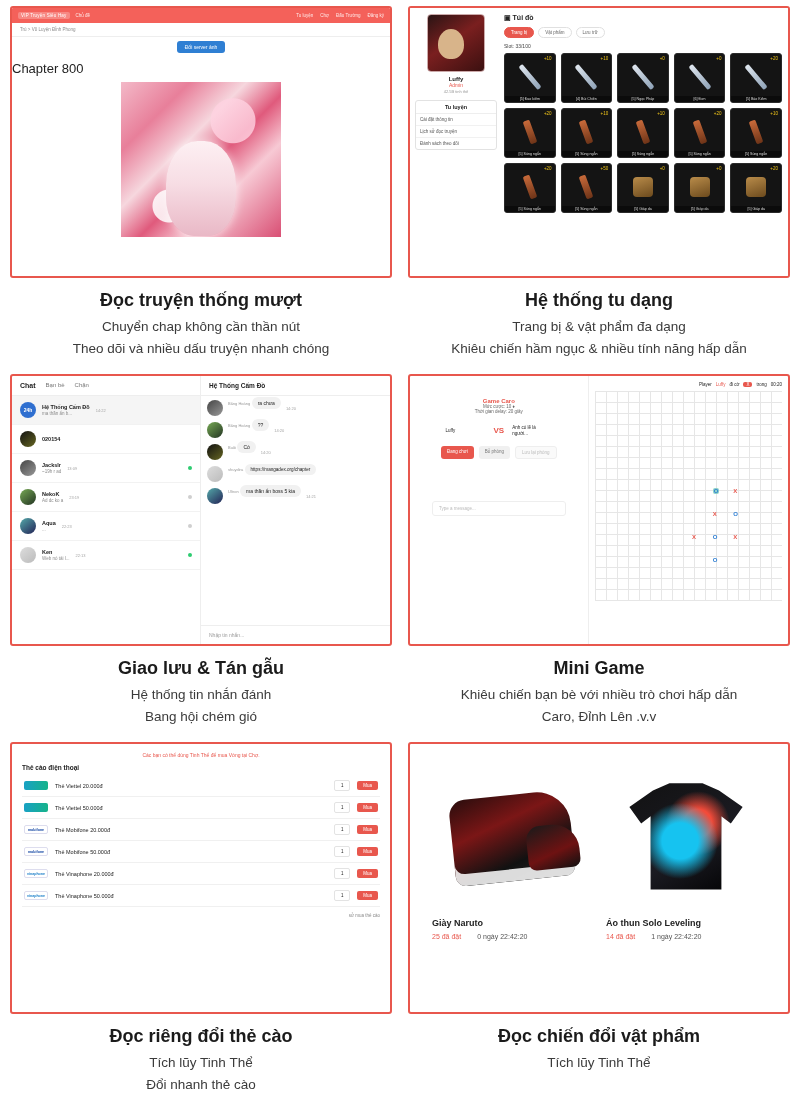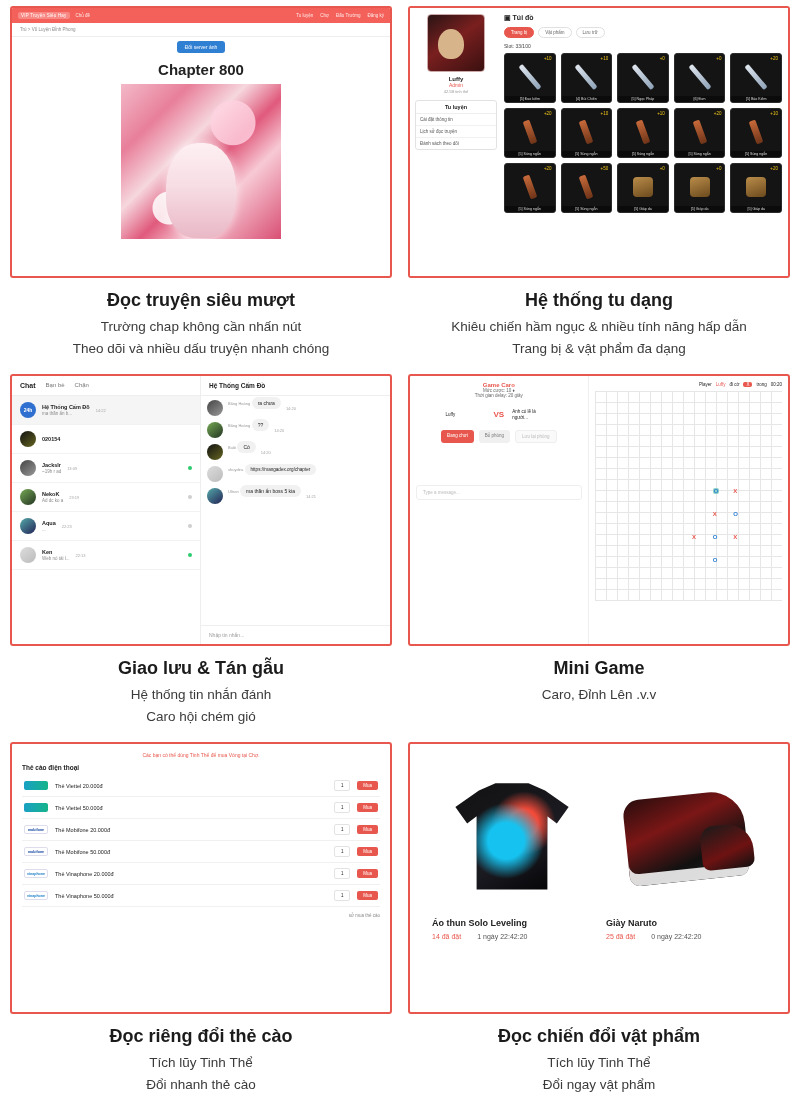--- a/index.html
+++ b/index.html
@@ -55,21 +55,21 @@
   }
   .rt-logo { font-size: 4.5px; color: #fff; background: rgba(255,255,255,.25); padding: 1px 3px; border-radius: 2px; letter-spacing:.2px;}
   .rt-link { font-size: 4.5px; color: #ffe9e8; }
   .rt-right { margin-left: auto; display: flex; gap: 7px; }
   .reader-crumb { font-size: 4.5px; color: #8a8a8a; padding: 4px 8px; border-bottom: 1px solid #eee; background:#fff;}
   .reader-btnrow { display: flex; justify-content: center; padding: 4px 0 2px; }
   .btn-blue {
     background: #2f7fd3; color: #fff; font-size: 5px;
     padding: 3px 8px; border-radius: 3px;
   }
-  .reader-chapter { text-align: center; font-size: 15px; font-weight: 700; padding: 6px 0 6px; color:#222; }
+  .reader-chapter { font-size: 13px; font-weight: 400; padding: 6px 0 6px; color:#222; }
   .reader-img {
     margin: 0 auto;
     width: 160px; height: 155px;
     background:
       radial-gradient(circle at 30% 80%, rgba(255,255,255,.85) 0 16px, rgba(255,255,255,0) 17px),
       radial-gradient(circle at 70% 25%, rgba(255,210,225,.8) 0 22px, rgba(255,210,225,0) 23px),
       linear-gradient(135deg,#f3b9c8 0%, #e87f9a 22%, #f6d7de 40%, #e05a7c 55%, #f7c9d4 70%, #d94f74 100%);
       position: relative; overflow: hidden;
   }
   .reader-img:after{
@@ -141,21 +141,21 @@
   .msgs { flex:1; padding:4px 6px; }
   .msg { display:flex; gap:5px; align-items:flex-start; margin-bottom:6px;}
   .msg .who { font-size:4px; color:#9a9a9a; }
   .bub { background:#f1f1f1; border-radius:9px; padding:3px 6px; font-size:5px; }
   .bub.wide { font-size:4.6px; }
   .time { font-size:4px; color:#a5a5a5; align-self:center; }
   .chat-input { border-top:1px solid #eee; padding:6px 8px; font-size:5px; color:#9b9b9b;}
 
   
   .mg { display:flex; height:100%; font-size:5px; }
-  .mg-left { width:47%; padding:6px; }
+  .mg-left { width:47%; padding:22px; }
   .mg-title { text-align:center; font-size:6px; font-weight:700; color:#e8574d;}
   .mg-sub { text-align:center; font-size:4.5px; color:#666; }
   .vs-row { display:flex; align-items:center; justify-content:center; gap:8px; margin-top:10px;}
   .vs-card { width:40px; }
   .vs-img { width:40px; height:36px; border-radius:3px; background:linear-gradient(150deg,#1b0d0d,#7b1f1f); }
   .vs-img.blue { background:linear-gradient(150deg,#17324d,#2f7fd3); }
   .vs-name { font-size:4.5px; text-align:center; margin-top:3px;}
   .vs-word { font-size:8px; font-weight:700; color:#e8574d; }
   .mg-btns { display:flex; gap:5px; justify-content:center; margin-top:10px;}
   .mg-btn { background:#e8574d; color:#fff; font-size:4.5px; padding:3px 6px; border-radius:3px;}
@@ -236,22 +236,22 @@
         <div class="reader-btnrow">
           <span class="btn-blue">Đổi server ảnh</span>
         </div>
         <div class="reader-chapter">Chapter 800</div>
         <div class="reader-img">
           <span class="eye l"></span>
           <span class="eye r"></span>
         </div>
       </div>
       <div class="caption">
-        <h3>Đọc truyện siêu mượt</h3>
-        <p>Trường chap không cần nhấn nút</p>
+        <h3>Đọc truyện thống mượt</h3>
+        <p>Chuyển chap không cần thần nút</p>
         <p>Theo dõi và nhiều dấu truyện nhanh chóng</p>
       </div>
     </div>
 
     <div class="cell">
       <div class="frame">
         <div class="tl">
           <div class="tl-left">
             <div class="tl-avatar"></div>
             <div class="tl-name">Luffy</div>
@@ -352,22 +352,22 @@
                   <span class="plus">+20</span>
                   <span class="art armor"></span>
                   <span class="inv-label">[5] Giáp da</span>
                 </div>
             </div>
           </div>
         </div>
       </div>
       <div class="caption">
         <h3>Hệ thống tu dạng</h3>
+        <p>Trang bị &amp; vật phẩm đa dạng</p>
         <p>Khiêu chiến hầm ngục &amp; nhiều tính năng hấp dẫn</p>
-        <p>Trang bị &amp; vật phẩm đa dạng</p>
       </div>
     </div>
 
     <div class="cell">
       <div class="frame">
         <div class="chat">
           <div class="chat-left">
             <div class="chat-head">
               <b>Chat</b>
               <span>Bạn bè</span>
@@ -467,21 +467,21 @@
                 <span class="time">14:21</span>
               </div>
             </div>
             <div class="chat-input">Nhập tin nhắn...</div>
           </div>
         </div>
       </div>
       <div class="caption">
         <h3>Giao lưu &amp; Tán gẫu</h3>
         <p>Hệ thống tin nhắn đánh</p>
-        <p>Caro hội chém gió</p>
+        <p>Bang hội chém gió</p>
       </div>
     </div>
 
     <div class="cell">
       <div class="frame">
         <div class="mg">
           <div class="mg-left">
             <div class="mg-title">Game Caro</div>
             <div class="mg-sub">Mức cược: 10 ♦</div>
             <div class="mg-sub">Thời gian delay: 20 giây</div>
@@ -520,20 +520,21 @@
               <span class="mark x" style="left:52%;top:68%">X</span>
               <span class="mark o" style="left:63%;top:68%">O</span>
               <span class="mark x" style="left:74%;top:68%">X</span>
               <span class="mark o" style="left:63%;top:79%">O</span>
             </div>
           </div>
         </div>
       </div>
       <div class="caption">
         <h3>Mini Game</h3>
+        <p>Khiêu chiến bạn bè với nhiều trò chơi hấp dẫn</p>
         <p>Caro, Đỉnh Lên .v.v</p>
       </div>
     </div>
 
     <div class="cell">
       <div class="frame">
         <div class="shop">
           <div class="shop-note">Các bạn có thể dùng Tinh Thể để mua Vòng tại Chợ.</div>
           <div class="shop-h">Thẻ cào điện thoại</div>
 
@@ -579,43 +580,42 @@
       <div class="caption">
         <h3>Đọc riêng đổi thẻ cào</h3>
         <p>Tích lũy Tinh Thể</p>
         <p>Đổi nhanh thẻ cào</p>
       </div>
     </div>
 
     <div class="cell">
       <div class="frame">
         <div class="items">
+          <div class="item">
+            <div class="item-img">
+                <span class="shoe"></span>
+              </div>
+            <div class="item-name">Giày Naruto</div>
+            <div class="item-meta">
+              <span class="meta-red">25 đã đặt</span>
+              <span class="meta-gray">0 ngày 22:42:20</span>
+            </div>
+          </div>
           <div class="item">
             <div class="item-img">
                 <span class="tee"></span>
               </div>
             <div class="item-name">Áo thun Solo Leveling</div>
             <div class="item-meta">
               <span class="meta-red">14 đã đặt</span>
               <span class="meta-gray">1 ngày 22:42:20</span>
             </div>
           </div>
-          <div class="item">
-            <div class="item-img">
-                <span class="shoe"></span>
-              </div>
-            <div class="item-name">Giày Naruto</div>
-            <div class="item-meta">
-              <span class="meta-red">25 đã đặt</span>
-              <span class="meta-gray">0 ngày 22:42:20</span>
-            </div>
-          </div>
         </div>
       </div>
       <div class="caption">
         <h3>Đọc chiến đổi vật phẩm</h3>
         <p>Tích lũy Tinh Thể</p>
-        <p>Đổi ngay vật phẩm</p>
       </div>
     </div>
 
   </div>
 </div>
 
 </body></html>

